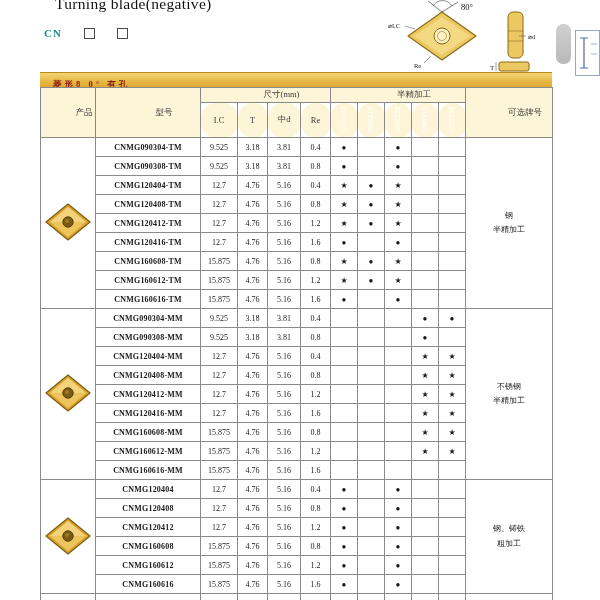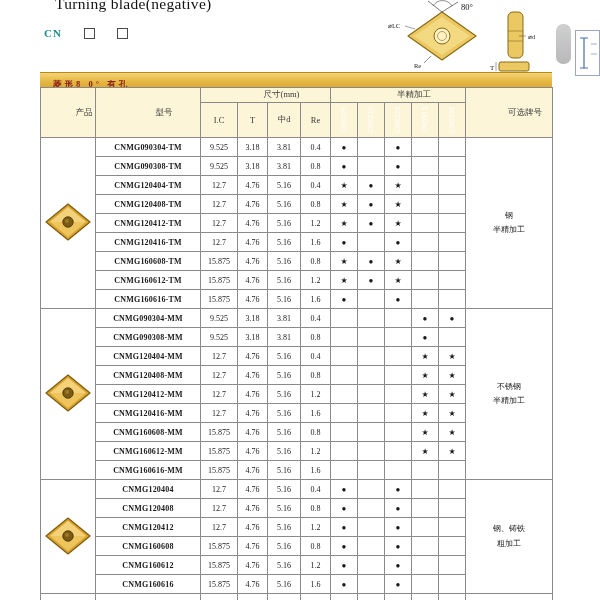--- a/index.html
+++ b/index.html
@@ -20,21 +20,21 @@
     border-top:1px solid #b98a1a;border-bottom:1px solid #c79a22;
   }
   .banner span{font-size:8.5px;color:#8a1d12;font-weight:bold;letter-spacing:3px;line-height:11px;padding-left:13px;display:inline-block;}
   table.catalog{
     position:absolute;left:40px;top:87px;width:512px;border-collapse:collapse;table-layout:fixed;
     border:1px solid #555;
   }
   .catalog th,.catalog td{border:0.5px solid #8a8a8a;padding:0;text-align:center;vertical-align:middle;overflow:hidden;}
   .catalog thead th{background:#fcf5d8;font-weight:normal;font-size:8.5px;color:#3a3a3a;}
   tr.h1 th{height:14px;padding-left:32px;}
-  tr.h2 th{height:34px;}
+  tr.h2 th{height:34px;border-radius:15px;}
   th.grade-h{background:linear-gradient(180deg,#1f908c 0%,#0d6b69 100%);}
   .grade-v{
     writing-mode:vertical-rl;transform:rotate(180deg);display:inline-block;
     font-size:6.5px;color:#fff;font-family:"Liberation Sans",sans-serif;letter-spacing:.5px;line-height:1;
   }
   .catalog tbody tr{height:19px;}
   .catalog tbody td{font-size:8px;color:#1a1a1a;background:#fff;}
   td.model-cell{font-size:8px;letter-spacing:.2px;font-weight:bold;}
   td.mark-dot{font-size:6px;color:#000;}
   td.mark-star{font-size:9px;color:#000;}

